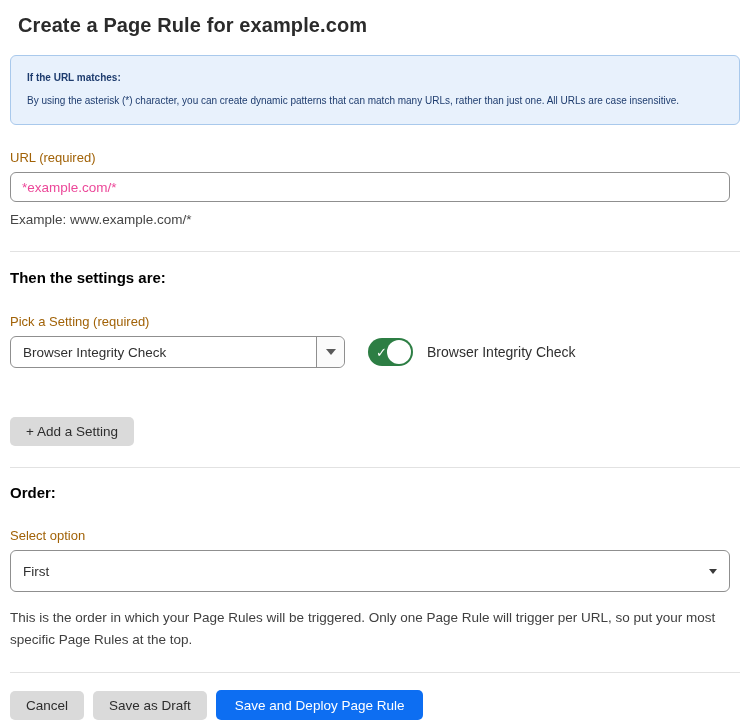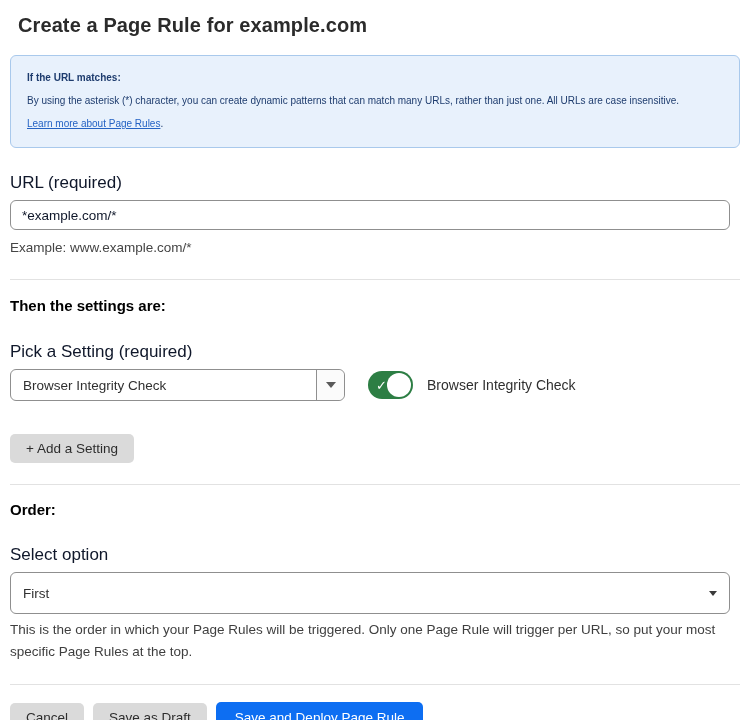--- a/index.html
+++ b/index.html
@@ -27,26 +27,26 @@
     border:1px solid var(--info-border);
     border-radius:6px;
     padding:10px 16px 12px 16px;
     color:var(--info-text);
     font-size:10px;line-height:23px;
     margin-bottom:25px;
   }
   .info-heading{font-weight:bold;}
   .info-link{color:var(--link-blue);text-decoration:underline;cursor:pointer;}
   .field-label{
-    display:block;font-size:17px;color:#0f172a;margin:0 0 7px 0;
+    display:block;font-size:13px;color:#a16207;margin:0 0 7px 0;
   }
   .url-input{
     display:block;width:720px;height:30px;
     border:1px solid #8f8f8f;border-radius:6px;
-    padding:0 11px;font-size:13.5px;color:#0f172a;
+    padding:0 11px;font-size:13.5px;color:#ec4899;
     font-family:inherit;background:#fff;outline:none;
   }
   .helper{
     font-size:13.5px;color:#454545;margin-top:7px;line-height:21px;
   }
   hr.divider{
     border:none;border-top:1px solid #e2e2e2;margin:21px 0 0 0;
   }
   h2.section-heading{
     font-size:15px;font-weight:bold;color:#000000;margin:17px 0 28px 0;
@@ -87,35 +87,34 @@
     position:absolute;right:2px;top:2px;width:24px;height:24px;
     border-radius:50%;background:#fff;
   }
   .toggle-label{font-size:14px;color:#2f2f2f;margin-left:14px;}
   .btn{
     font-family:inherit;font-size:13.5px;border:none;cursor:pointer;
     border-radius:5px;height:29px;line-height:29px;padding:0 16px;
   }
   .btn-gray{background:#dadada;color:#2d2d2d;}
   .btn-blue{background:var(--primary-blue);color:#ffffff;padding:0 19px;height:30px;}
-  .add-setting{margin-top:33px;display:inline-block;}
-  .order-helper{margin-top:5px;font-size:13.5px;color:#3f3f3f;line-height:22px;}
+  .add-setting{margin-top:49px;display:inline-block;}
+  .order-helper{margin-top:15px;font-size:13.5px;color:#3f3f3f;line-height:22px;}
   .actions{margin-top:17px;display:flex;gap:9px;align-items:center;}
 </style>
 </head>
 <body>
 
 <div class="page">
 
   <h1 class="title">Create a Page Rule for example.com</h1>
 
   <div class="info-box">
     <div class="info-heading">If the URL matches:</div>
     <div class="info-body">By using the asterisk (*) character, you can create dynamic patterns that can match many URLs, rather than just one. All URLs are case insensitive.</div>
-    <div class="info-link-line"><a class="info-link">Learn more about Page Rules</a><span>.</span></div>
   </div>
 
   <label class="field-label">URL (required)</label>
   <input class="url-input" type="text" value="*example.com/*" style="">
   <div class="helper">Example: www.example.com/*</div>
 
   <hr class="divider">
 
   <h2 class="section-heading">Then the settings are:</h2>
 

